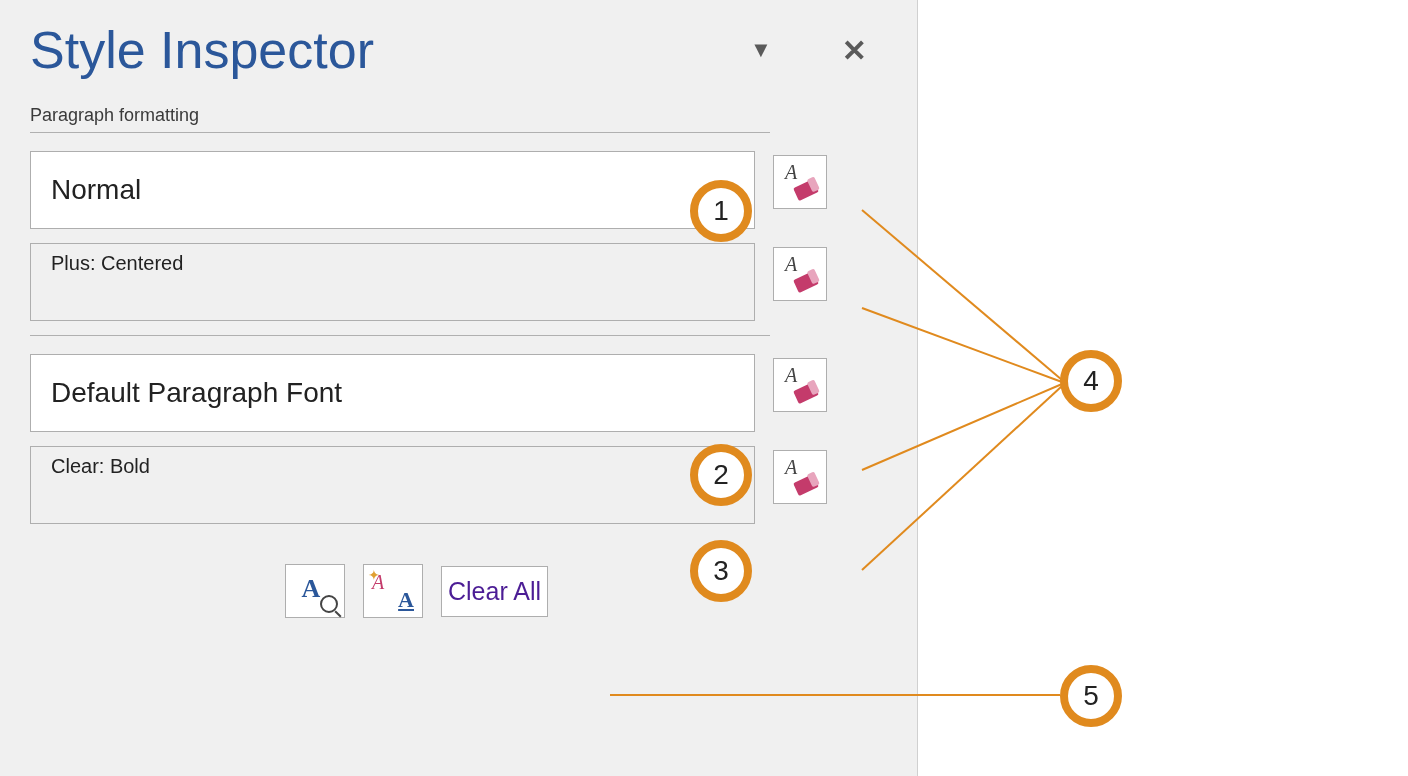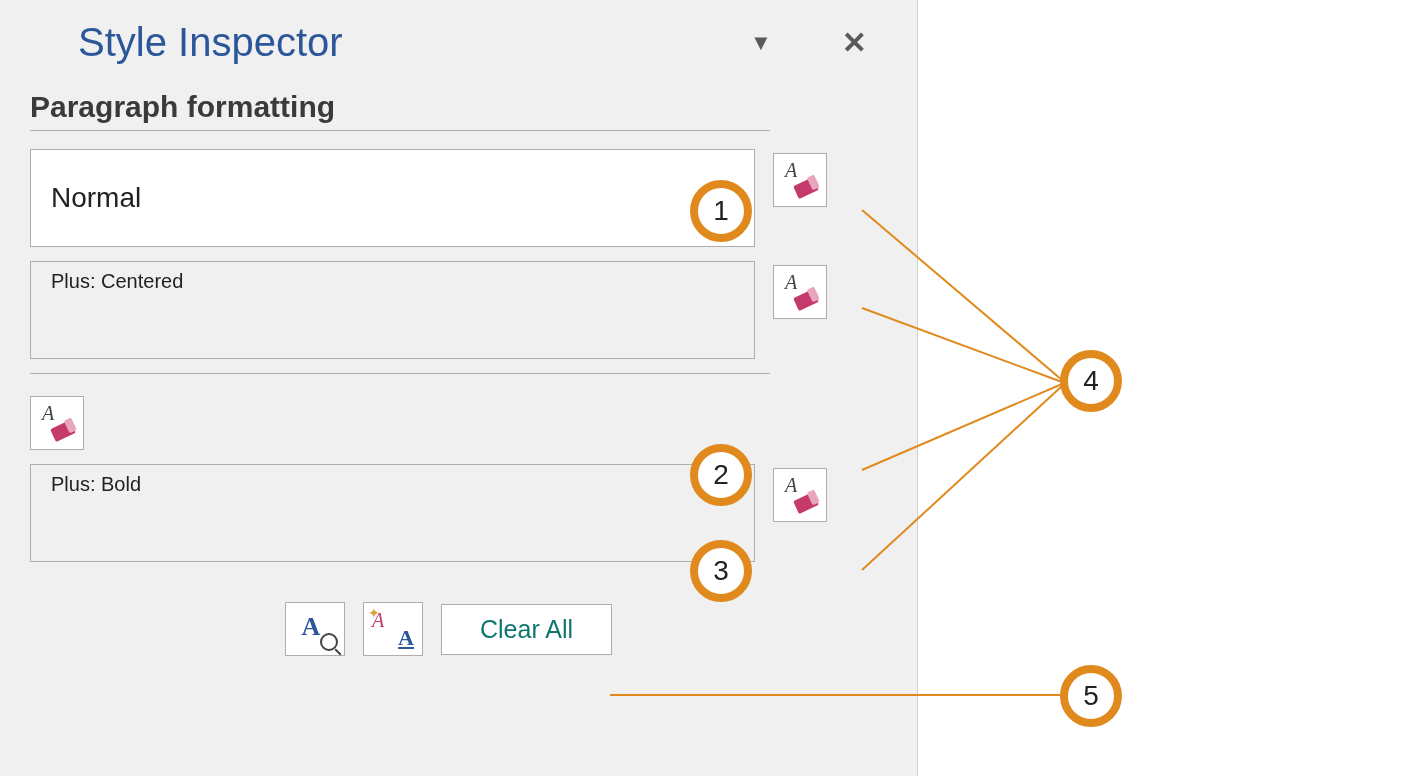--- a/index.html
+++ b/index.html
@@ -21,44 +21,43 @@
     border-right: 1px solid #d0d0d0;
     padding: 20px 30px 20px 30px;
   }
   .header-row {
     display: flex;
     align-items: center;
     justify-content: space-between;
     margin-bottom: 25px;
   }
   .title {
-    font-size: 40px;
+    font-size: 52px;
     font-weight: 300;
     color: #2b579a;
-    margin-left: 48px;
   }
   .header-controls {
     display: flex;
     gap: 70px;
     align-items: center;
     margin-right: 20px;
     color: #5a5a5a;
   }
   .dropdown-arrow {
     font-size: 22px;
     cursor: pointer;
   }
   .close-x {
     font-size: 30px;
     font-weight: bold;
     cursor: pointer;
   }
   .section-label {
-    font-size: 30px;
-    font-weight: 700;
+    font-size: 18px;
+    font-weight: 400;
     color: #3a3a3a;
     margin-top: 10px;
     padding-bottom: 2px;
   }
   .section-rule {
     border: none;
     border-top: 1px solid #b0b0b0;
     margin: 4px 0 18px 0;
     width: 740px;
   }
@@ -66,21 +65,21 @@
     display: flex;
     align-items: flex-start;
     gap: 18px;
     margin-bottom: 14px;
   }
   .field {
     border: 1px solid #aeaeae;
     padding: 14px 20px;
     font-size: 28px;
     color: #222;
-    height: 98px;
+    height: 78px;
     width: 725px;
     display: flex;
     align-items: center;
     position: relative;
   }
   .field.white { background: #ffffff; }
   .field.grey  { background: #f0f0f0; align-items: flex-start; padding-top: 8px; font-size: 20px; }
   .erase-btn {
     width: 54px;
     height: 54px;
@@ -194,23 +193,23 @@
   .newstyle-icon .spark{
     position:absolute;
     left:4px;
     top:2px;
     color:#e0a030;
     font-size:14px;
   }
   .clear-all-btn {
     background: #ffffff;
     border: 1px solid #aeaeae;
-    padding: 10px 38px;
+    padding: 10px 6px;
     font-size: 25px;
-    color: #0f766e;
+    color: #4c1d95;
     cursor: pointer;
   }
 
   
   .callout {
     position: absolute;
     width: 62px;
     height: 62px;
     border: 8px solid #e08a1e;
     border-radius: 50%;
@@ -272,31 +271,34 @@
       <span class="erase-icon">
         <span class="letter">A</span>
           <span class="eraser"></span>
       </span>
     </div>
   </div>
 
   <hr class="section-rule">
 
   <div class="row">
+    <div class="field white">
+      <span>Default Paragraph Font</span>
+    </div>
     <div class="erase-btn">
       <span class="erase-icon">
         <span class="letter">A</span>
           <span class="eraser"></span>
       </span>
     </div>
   </div>
 
   <div class="row">
     <div class="field grey">
-      <span>Plus: Bold</span>
+      <span>Clear: Bold</span>
     </div>
     <div class="erase-btn">
       <span class="erase-icon">
         <span class="letter">A</span>
           <span class="eraser"></span>
       </span>
     </div>
   </div>
 
   <div class="bottom-row">

